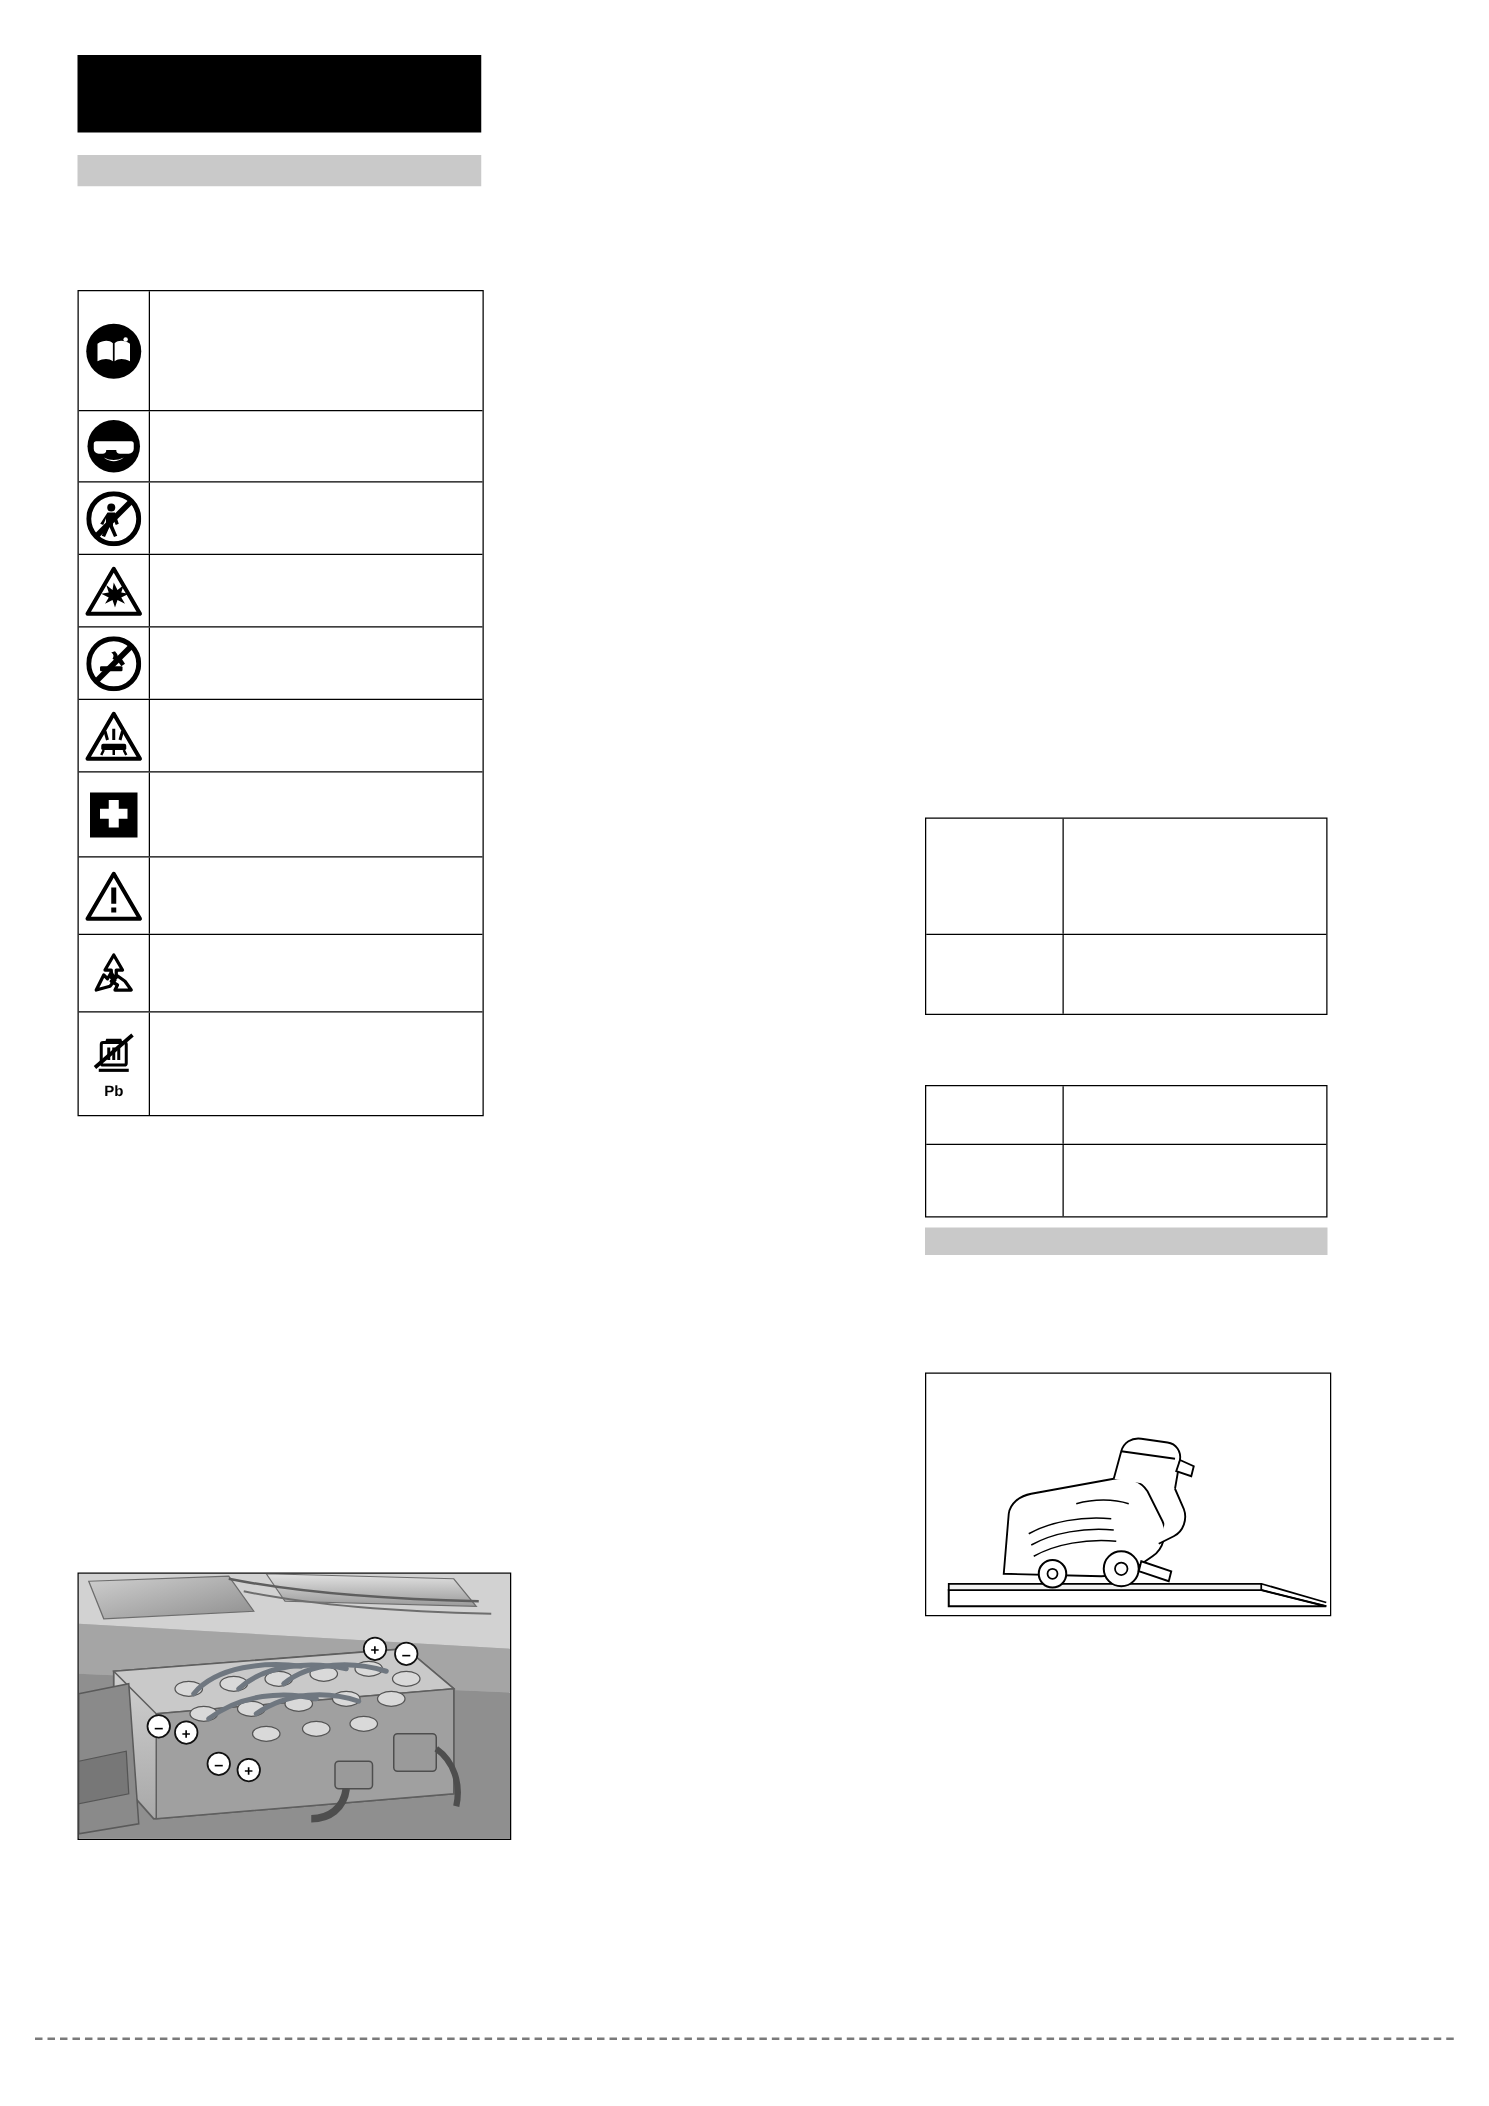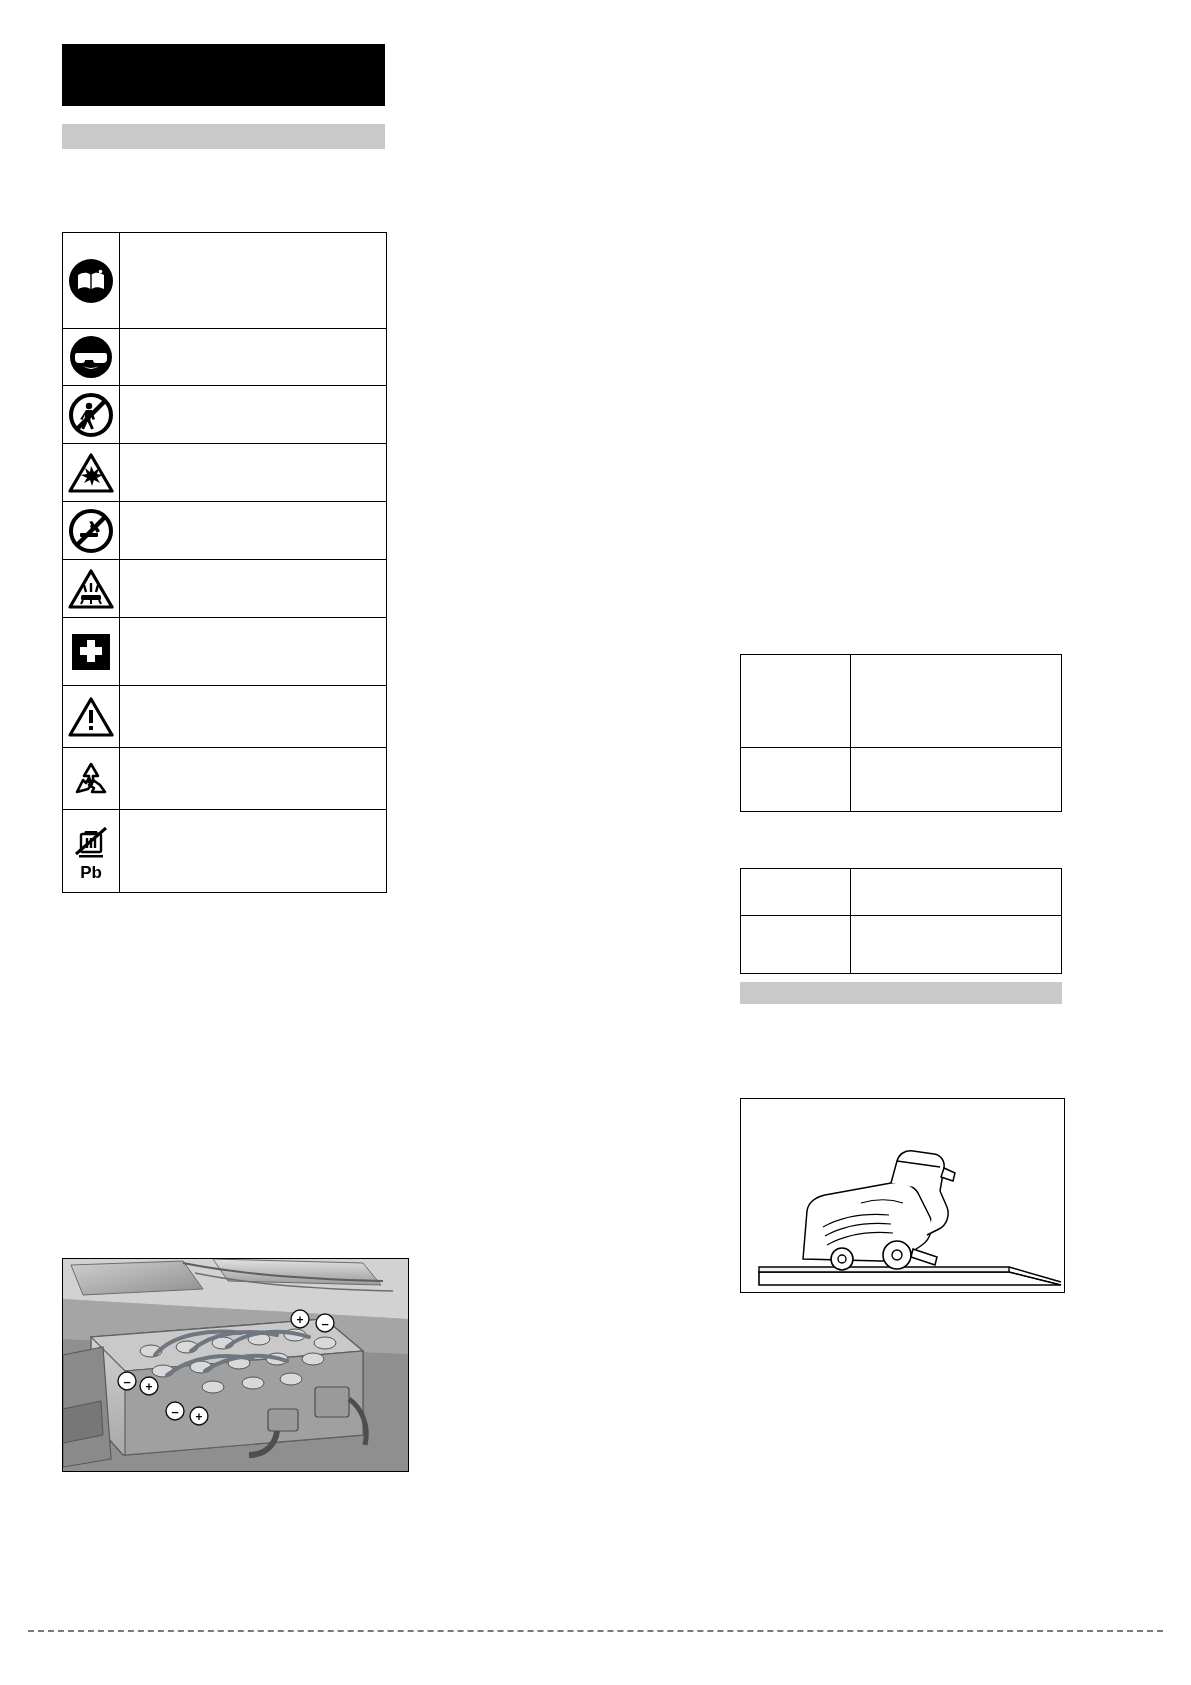--- a/index.html
+++ b/index.html
@@ -260,21 +260,21 @@
           <g fill="none" stroke="#000" stroke-width="2.4">
             <rect x="12" y="12" width="20" height="18" rx="1.5"></rect>
             <path d="M16 9 h12 l1 3 h-14 z" fill="#000" stroke="none"></path>
             <line x1="18" y1="16" x2="18" y2="26"></line>
             <line x1="22" y1="16" x2="22" y2="26"></line>
             <line x1="26" y1="16" x2="26" y2="26"></line>
           </g>
           <line x1="7" y1="32" x2="37" y2="6" stroke="#000" stroke-width="3"></line>
           <rect x="10" y="33" width="24" height="2.5" fill="#000"></rect>
         </svg>
-        <div style="font-size:17px; font-weight:bold; line-height:14px; margin-top:2px;">Pb</div>
+        <div style="font-size:12px; font-weight:bold; line-height:14px; margin-top:2px;">Pb</div>
       </div>
       <div class="sym-cell-text"></div>
     </div>
   </div>
 
   <div class="mini-table" style="left:740px; top:654px; width:322px; height:158px;">
     <div class="mini-row" style="height:93px;">
       <div class="mini-cell-l"></div>
       <div class="mini-cell-r"></div>
     </div>

